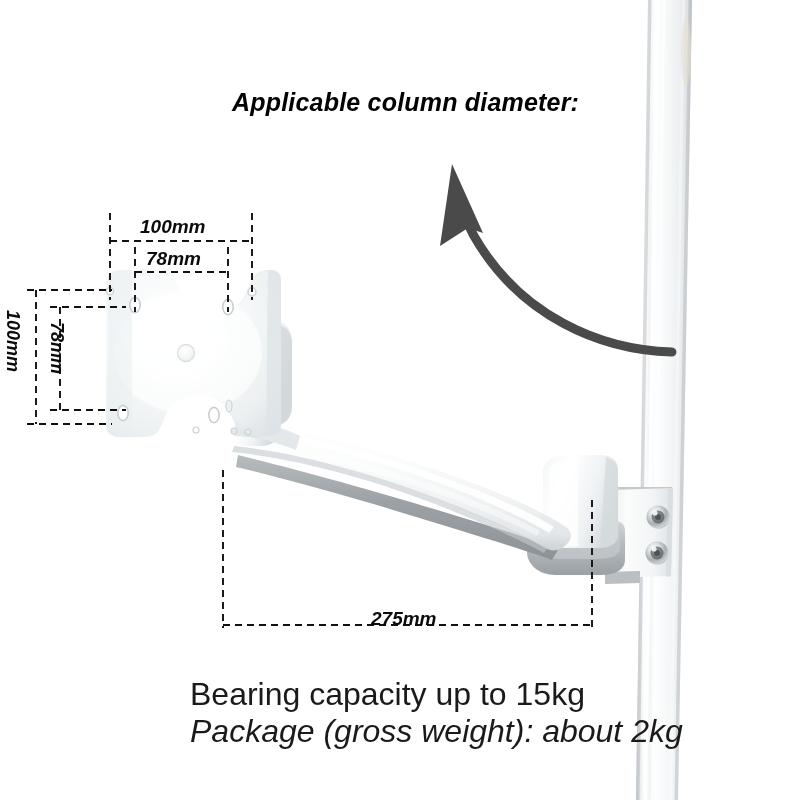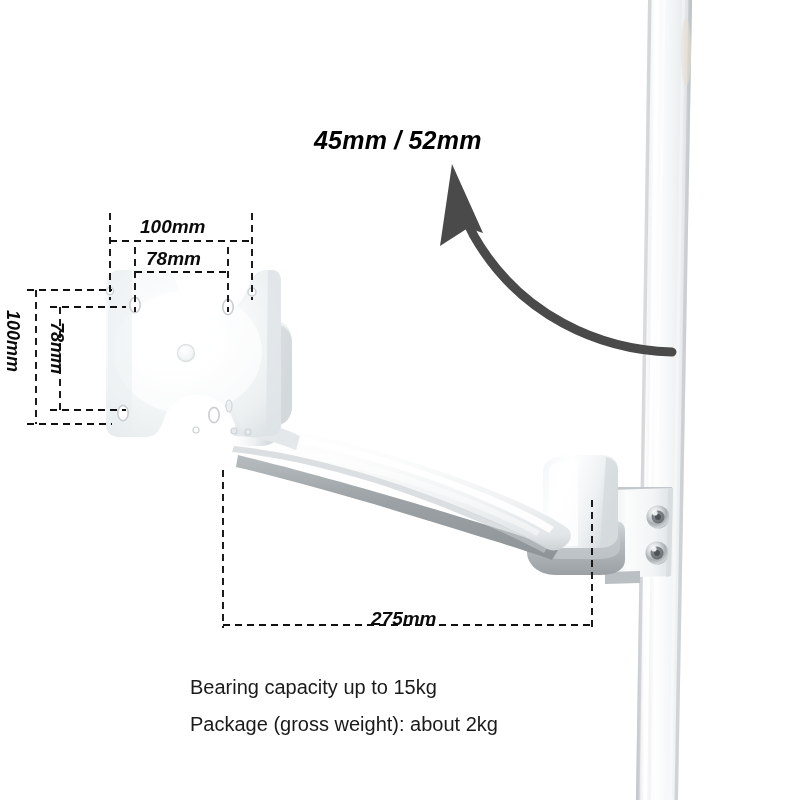--- a/index.html
+++ b/index.html
@@ -55,26 +55,26 @@
   .lbl-78-top  { left: 146px; top: 248px; }
   .lbl-275     { left: 371px; top: 608px; }
   .lbl-100-left { left: 23px; top: 310px; font-size: 18px; }
   .lbl-78-left  { left: 67px; top: 322px; font-size: 18px; }
 
   .footnote {
     position: absolute;
     font-family: "Liberation Sans", sans-serif;
     font-weight: normal;
     font-style: normal;
-    font-size: 20px;
+    font-size: 32px;
     color: #1a1a1a;
     white-space: nowrap;
   }
   .foot-l1 { left: 190px; top: 676px; }
-  .foot-l2 { left: 190px; top: 713px; }
+  .foot-l2 { left: 190px; top: 713px; font-style: italic; }
 </style>
 </head>
 <body>
 
 <div id="stage">
 
   <svg class="svg-layer" viewBox="0 0 800 800" xmlns="http://www.w3.org/2000/svg">
     <defs>
 
       <linearGradient id="poleGrad" x1="0" y1="0" x2="1" y2="0">
@@ -409,21 +409,21 @@
       <line x1="50" y1="307" x2="126" y2="307"></line>
       <line x1="50" y1="410" x2="126" y2="410"></line>
       <line x1="60" y1="307" x2="60" y2="410"></line>
 
       <line x1="223" y1="470" x2="223" y2="628"></line>
       <line x1="592" y1="500" x2="592" y2="628"></line>
       <line x1="223" y1="625" x2="592" y2="625"></line>
     </g>
   </svg>
 
-  <div class="headline headline-l2">45mm / 52mm</div>
+  <div class="headline headline-l1">Applicable column diameter:</div>
 
   <div class="dimlabel lbl-100-top">100mm</div>
 
   <div class="dimlabel lbl-78-top">78mm</div>
 
   <div class="dimlabel vert lbl-100-left">100mm</div>
 
   <div class="dimlabel vert lbl-78-left">78mm</div>
 
   <div class="dimlabel lbl-275">275mm</div>

